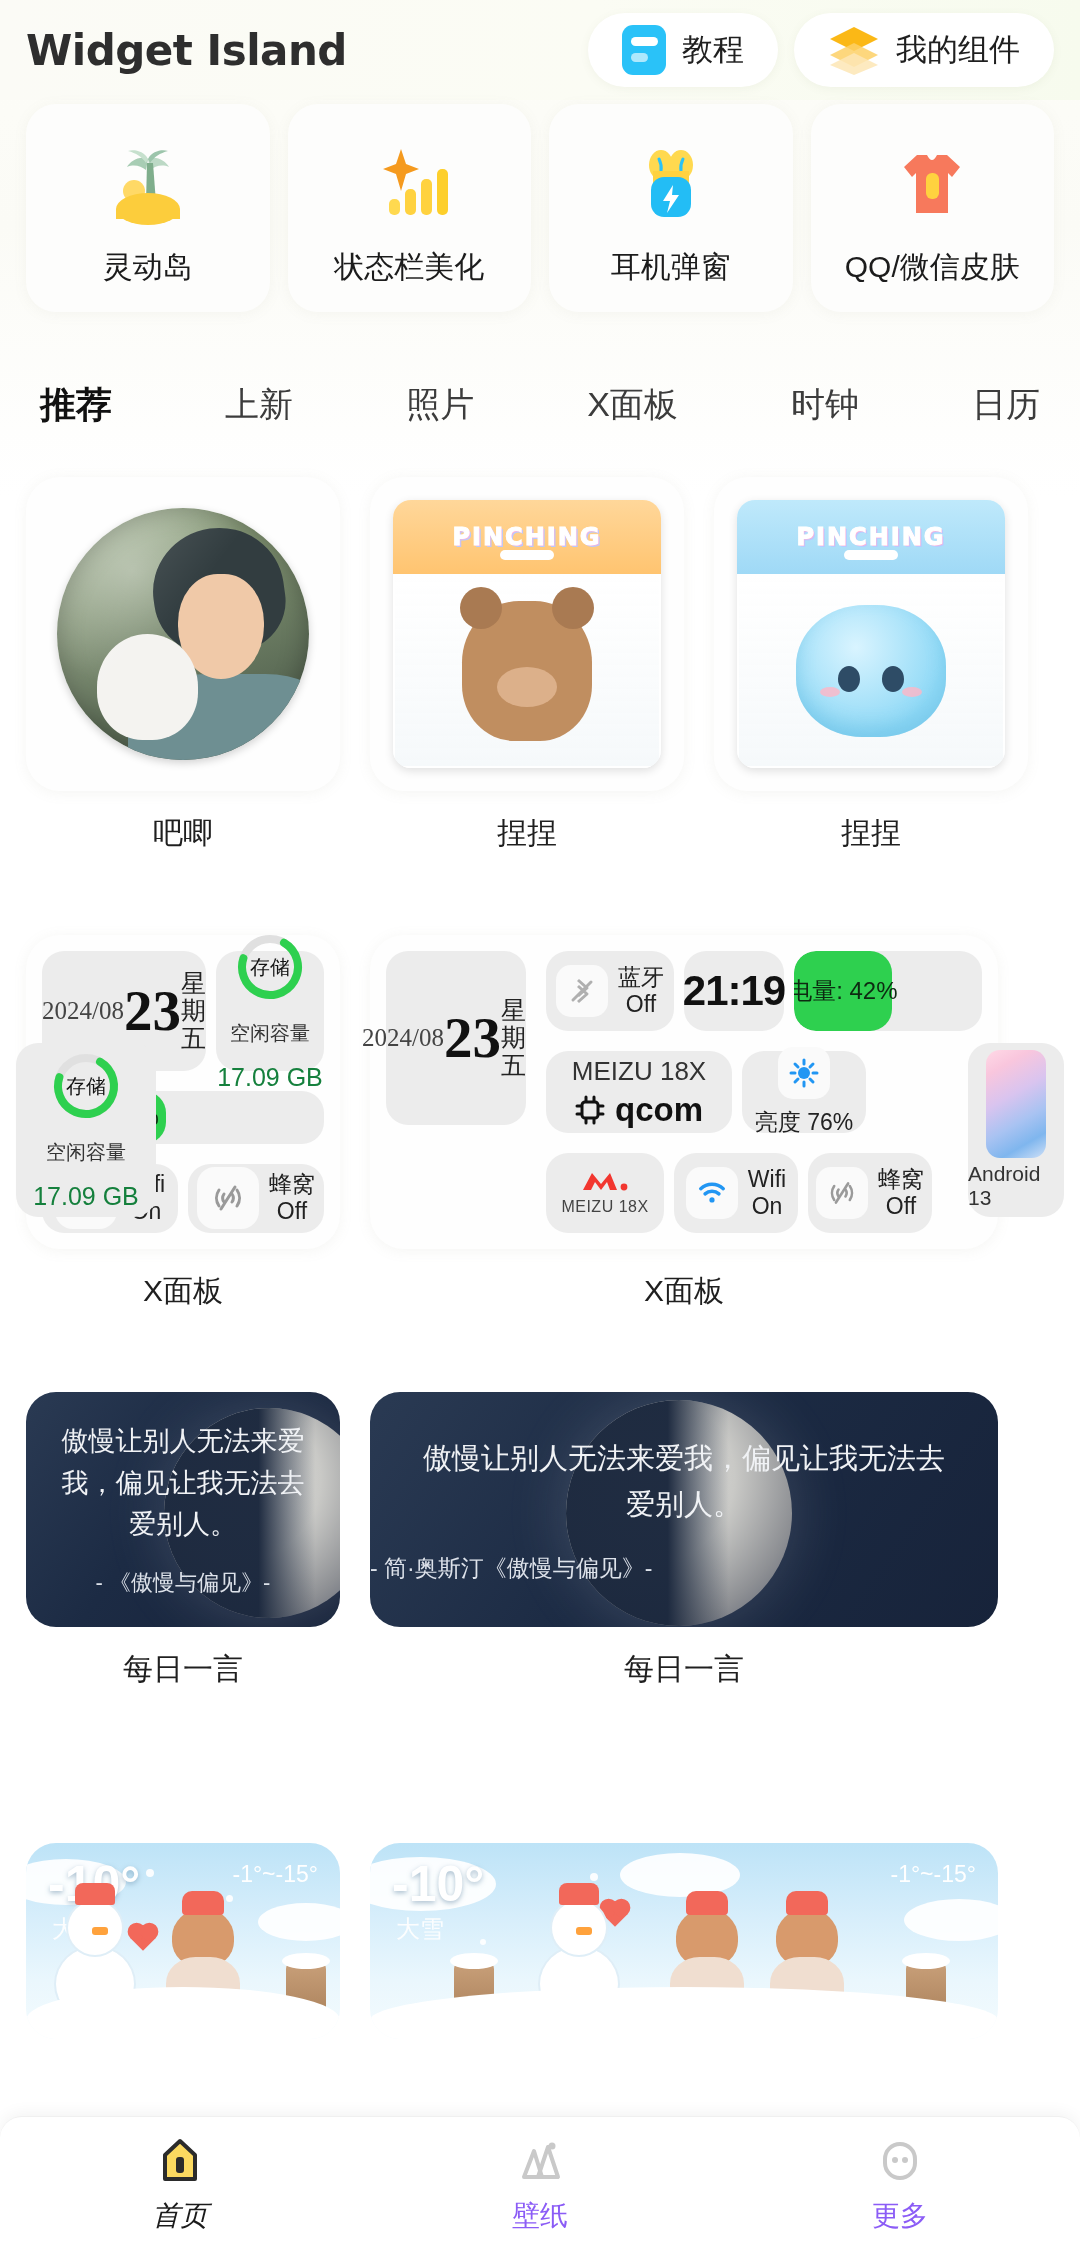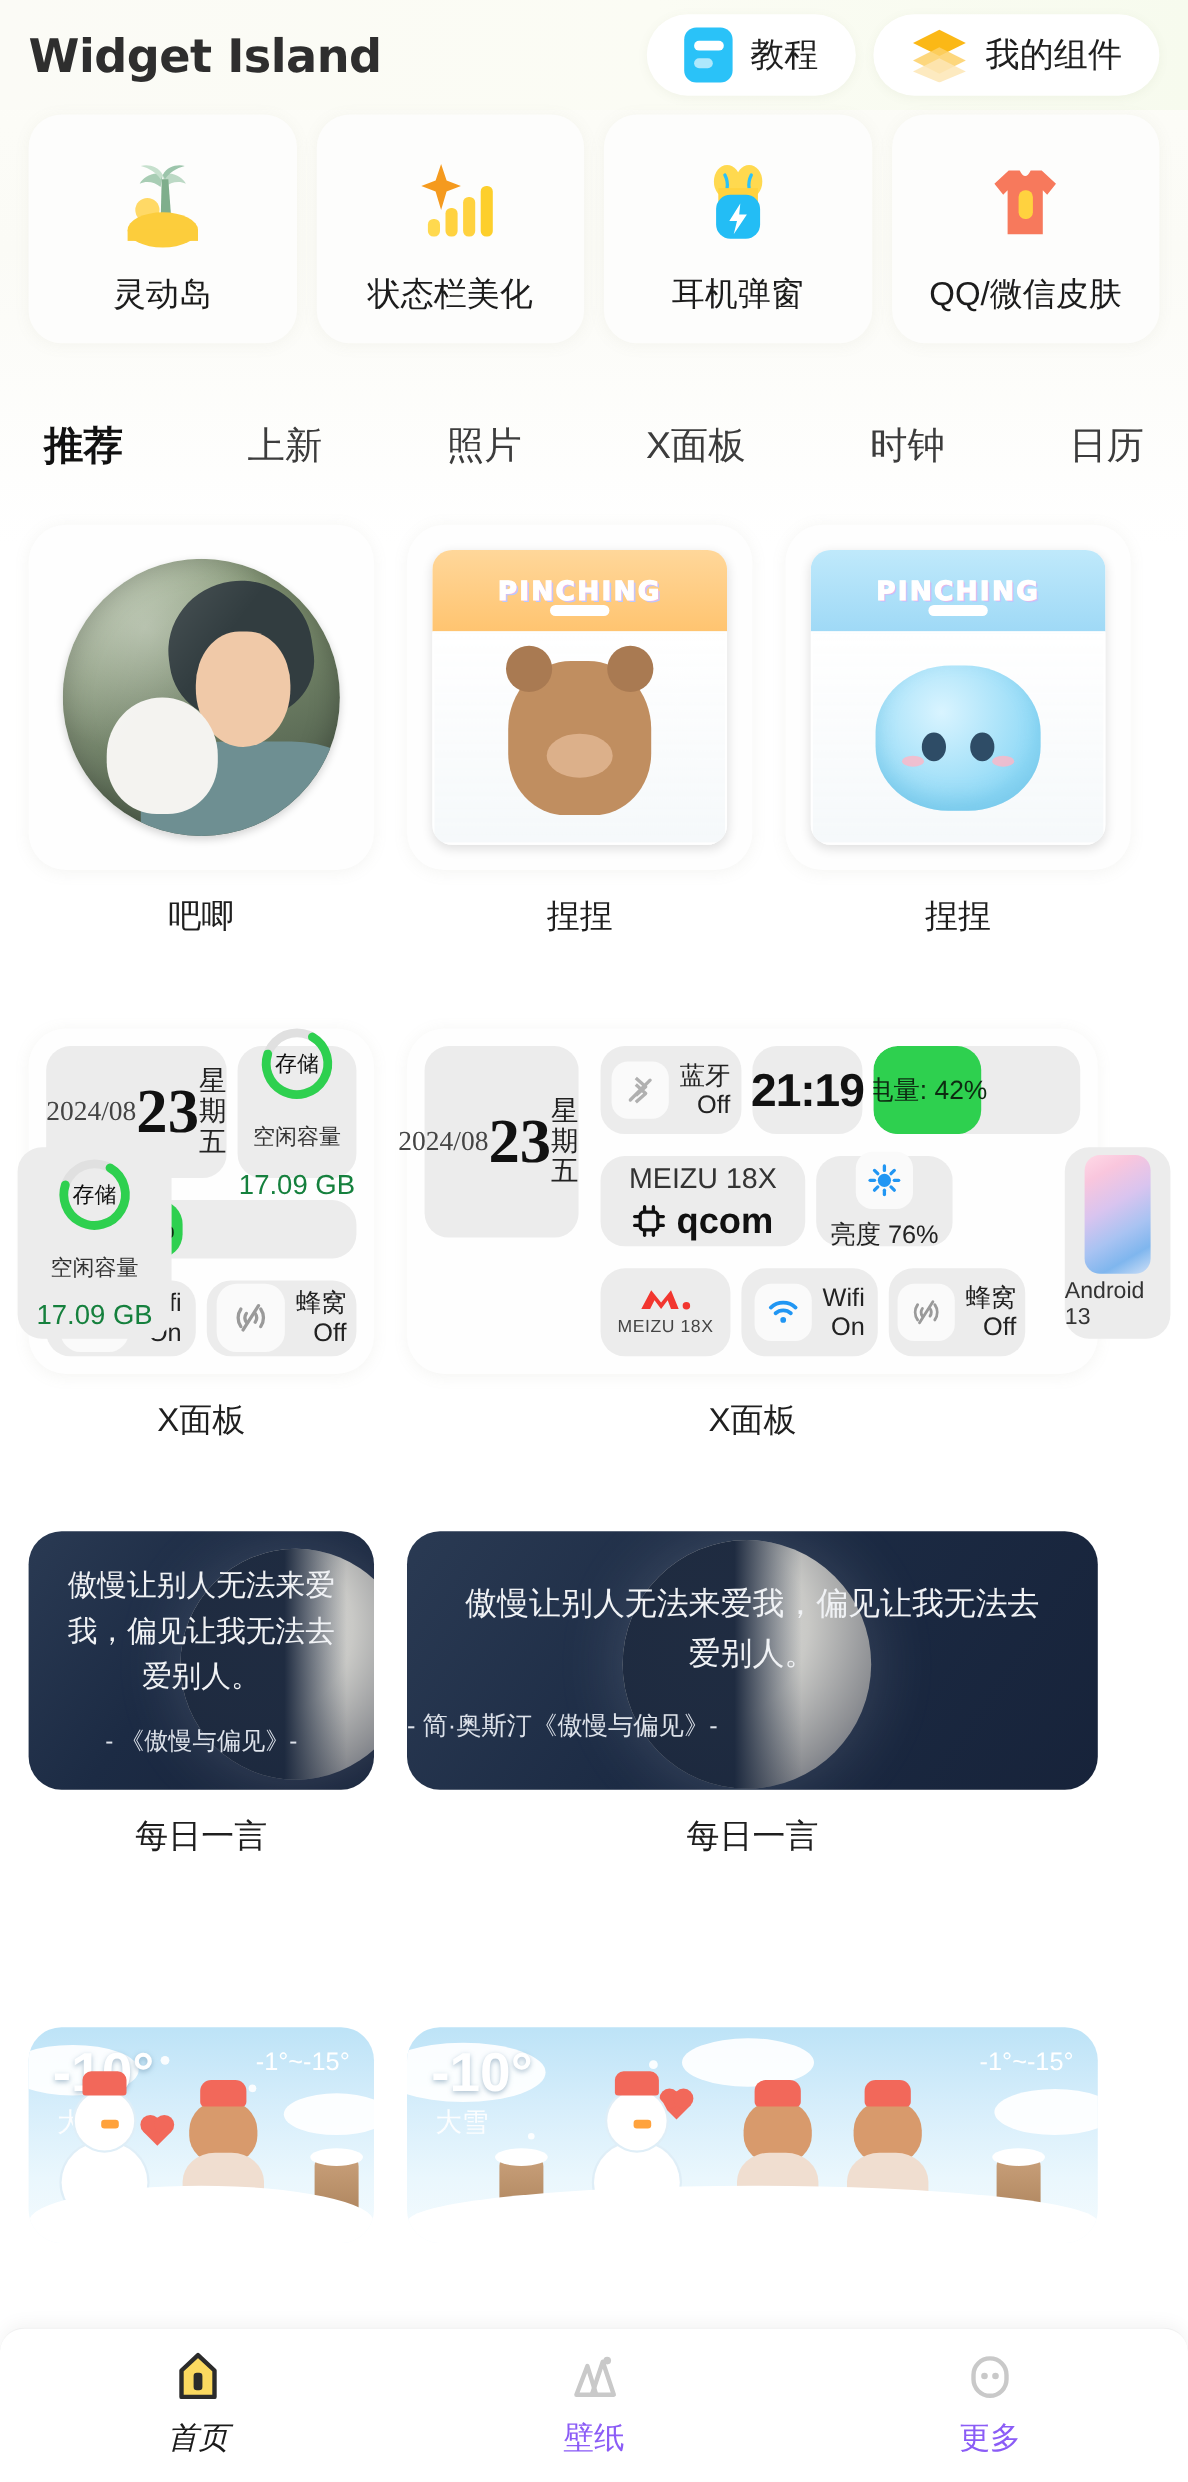--- a/index.html
+++ b/index.html
@@ -199,21 +199,21 @@
     height: 100%; background: #2ed04f; border-radius: 22px;
     display: flex; align-items: center; justify-content: center;
   }
   .batt-fill .txt { font-size: 24px; color: #0d2a11; white-space: nowrap; padding: 0 16px; }
 
   .pair { display: flex; align-items: center; justify-content: center; gap: 10px; }
   .chip {
     width: 62px; height: 62px; border-radius: 18px; background: #fafafa;
     display: flex; align-items: center; justify-content: center; flex: none;
   }
-  .two-line { font-size: 23px; color: #222; line-height: 1.18; text-align: right; }
+  .two-line { font-size: 23px; color: #222; line-height: 1.18; text-align: center; }
 
   .clock-tile { font-size: 42px; font-weight: 700; color: #111; letter-spacing: -1px; }
 
   .dev-tile { flex-direction: column; justify-content: center; gap: 4px; }
   .dev-tile .mdl { font-size: 26px; color: #333; }
   .dev-tile .soc { font-size: 33px; font-weight: 700; color: #111; display: flex; align-items: center; gap: 10px; }
 
   .brand-tile { flex-direction: column; justify-content: center; gap: 6px; }
   .brand-tile .bn { font-size: 16px; color: #444; letter-spacing: .5px; }
 

